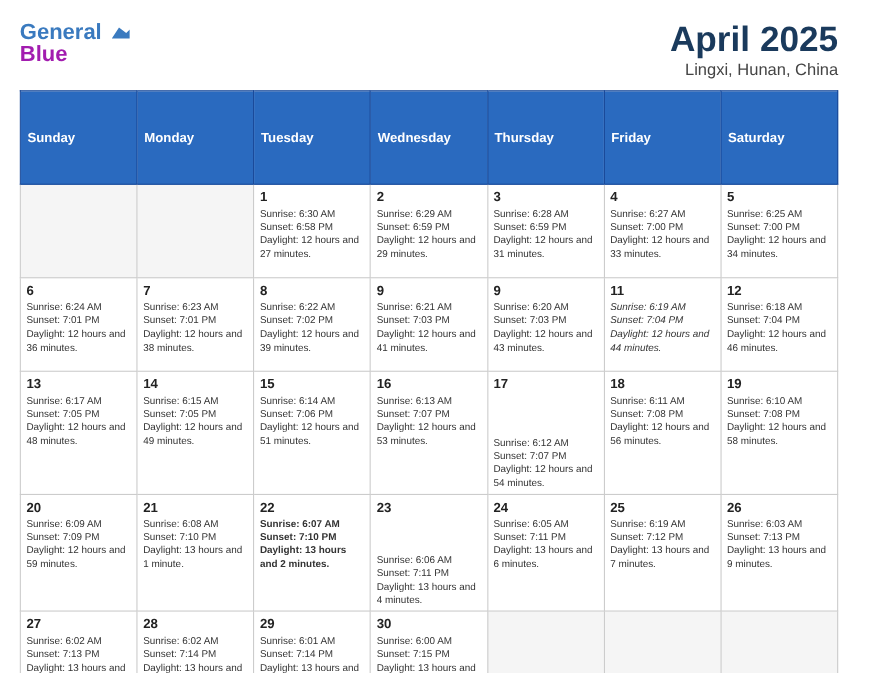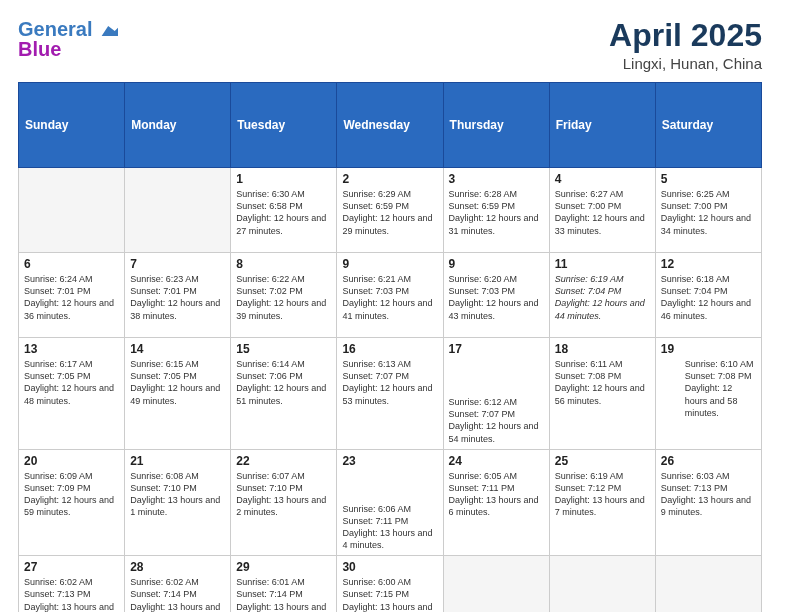--- a/index.html
+++ b/index.html
@@ -251,41 +251,41 @@
 Daylight: 12 hours and 54 minutes.</div>
           </td>
           <td>
             <div class="day-number">18</div>
             <div class="day-info" style="white-space: pre-line;">Sunrise: 6:11 AM
 Sunset: 7:08 PM
 Daylight: 12 hours and 56 minutes.</div>
           </td>
           <td>
             <div class="day-number">19</div>
-            <div class="day-info" style="white-space: pre-line; margin-left: 24px;">Sunrise: 6:10 AM
+            <div class="day-info" style="white-space: pre-line;">Sunrise: 6:10 AM
 Sunset: 7:08 PM
 Daylight: 12 hours and 58 minutes.</div>
           </td>
         </tr>
         <tr>
           <td>
             <div class="day-number">20</div>
             <div class="day-info" style="white-space: pre-line;">Sunrise: 6:09 AM
 Sunset: 7:09 PM
 Daylight: 12 hours and 59 minutes.</div>
           </td>
           <td>
             <div class="day-number">21</div>
             <div class="day-info" style="white-space: pre-line;">Sunrise: 6:08 AM
 Sunset: 7:10 PM
 Daylight: 13 hours and 1 minute.</div>
           </td>
           <td>
             <div class="day-number">22</div>
-            <div class="day-info" style="white-space: pre-line;">Sunrise: 6:07 AM
+            <div class="day-info" style="white-space: pre-line; font-weight: bold;">Sunrise: 6:07 AM
 Sunset: 7:10 PM
 Daylight: 13 hours and 2 minutes.</div>
           </td>
           <td>
             <div class="day-number">23</div>
             <div class="day-info" style="white-space: pre-line; margin-top: 35px;">Sunrise: 6:06 AM
 Sunset: 7:11 PM
 Daylight: 13 hours and 4 minutes.</div>
           </td>
           <td>

